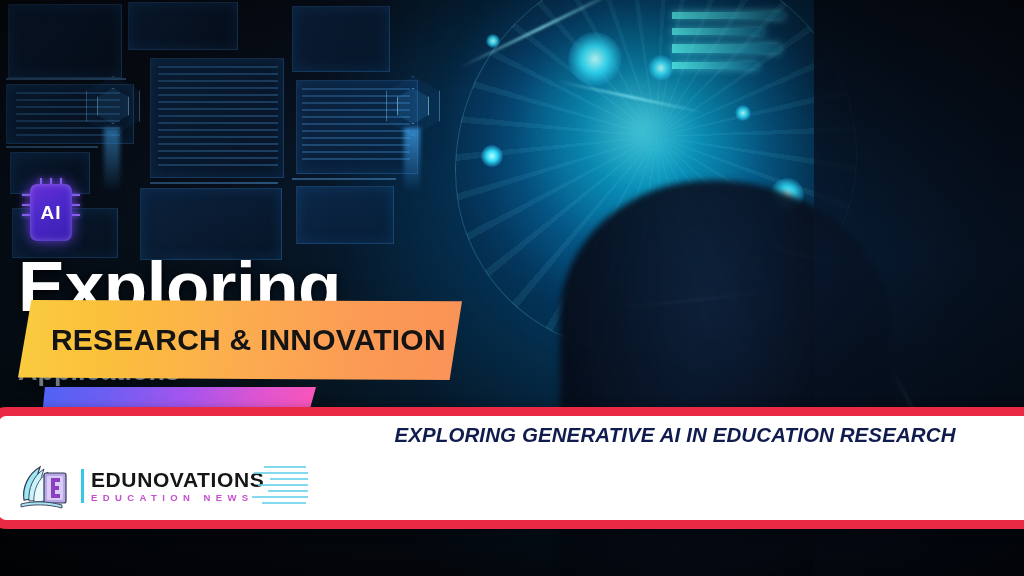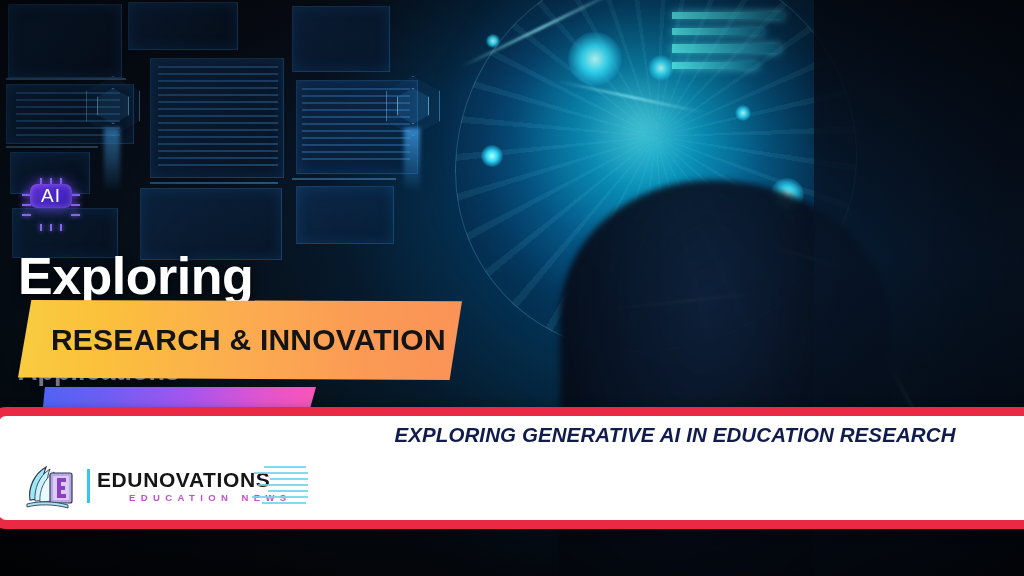--- a/index.html
+++ b/index.html
@@ -129,43 +129,43 @@
 
   
   .ai-badge {
     position: absolute;
     left: 22px; top: 178px;
     width: 58px; height: 54px;
   }
   .ai-chip {
     position: absolute;
     left: 8px; top: 6px;
-    width: 42px; height: 24px;
+    width: 42px; height: 57px;
     border-radius: 7px;
     background: linear-gradient(150deg, #6a2fd8 0%, #4b28c9 45%, #3a1fae 100%);
     box-shadow: 0 0 14px rgba(120,70,255,0.85), inset 0 0 6px rgba(190,160,255,0.5);
     display: flex;
     align-items: center;
     justify-content: center;
     color: #ffffff;
-    font-weight: normal;
+    font-weight: bold;
     font-size: 19px;
     letter-spacing: 1px;
   }
   .ai-pin {
     position: absolute;
     background: rgba(150,110,255,0.9);
     box-shadow: 0 0 5px rgba(150,110,255,0.9);
   }
 
   
   .bg-headline {
     position: absolute;
     left: 18px; top: 246px;
-    font-size: 52px;
+    font-size: 71px;
     font-weight: bold;
     color: #ffffff;
     letter-spacing: -0.5px;
     text-shadow: 0 2px 10px rgba(0,0,0,0.85);
     white-space: nowrap;
   }
   .bg-subline {
     position: absolute;
     left: 18px; top: 356px;
     font-size: 27px;
@@ -225,21 +225,21 @@
     border-bottom: 9px solid #ea2a45;
     border-left: 9px solid #ea2a45;
     border-radius: 16px 0 0 16px;
     box-sizing: border-box;
     box-shadow: 0 3px 12px rgba(0,0,0,0.35);
   }
 
   
   .logo-wrap {
     position: absolute;
-    left: 24px; top: 458px;
+    left: 18px; top: 458px;
     width: 275px; height: 56px;
     display: flex;
     align-items: center;
   }
   .logo-mark {
     position: relative;
     width: 62px; height: 52px;
     flex: 0 0 auto;
   }
   .logo-divider {
@@ -262,21 +262,20 @@
     white-space: nowrap;
   }
   .logo-tag {
     font-size: 9.5px;
     font-weight: bold;
     color: #c44fd0;
     letter-spacing: 5.4px;
     line-height: 1.0;
     margin-top: 3px;
     white-space: nowrap;
-    margin-left: 32px;
   }
   .speedlines {
     position: absolute;
     left: 178px; top: 462px;
     width: 80px; height: 44px;
   }
   .speedline {
     position: absolute;
     height: 2px;
     background: #6fd4ea;

